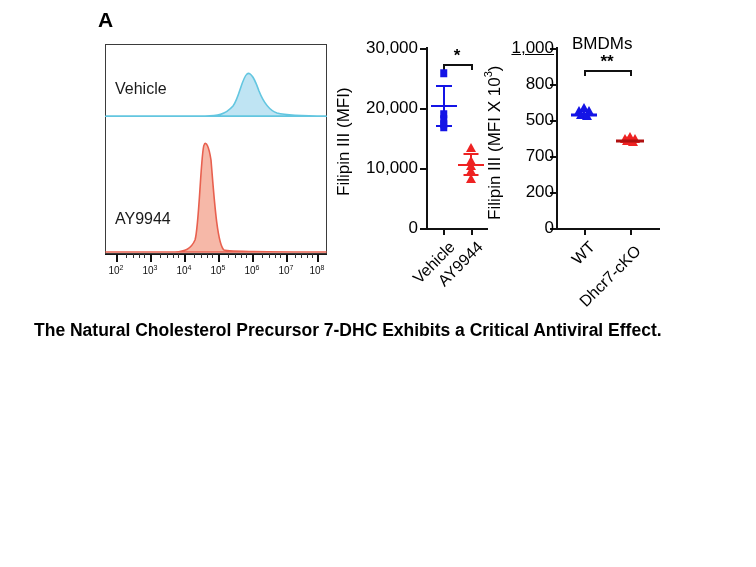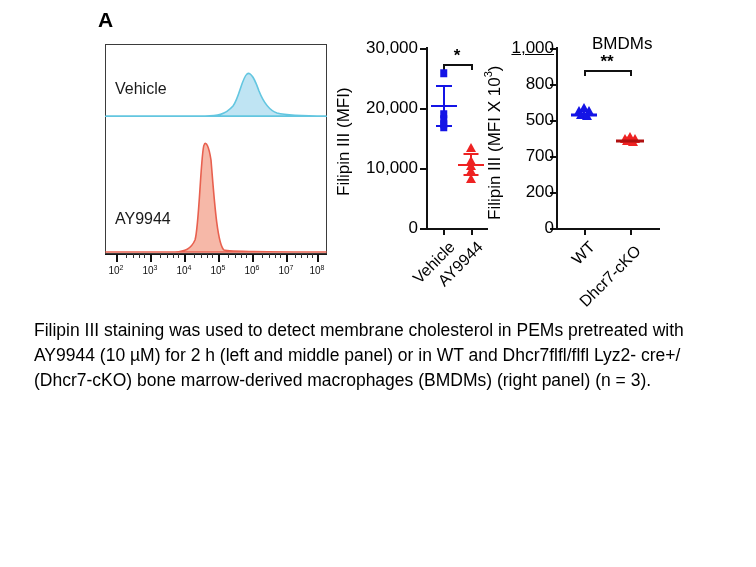--- a/index.html
+++ b/index.html
@@ -266,21 +266,21 @@
       <div class="sc-ytlabel" style="right:126px; top:90px;">500</div>
       <div class="sc-ytlabel" style="right:126px; top:54px;">800</div>
       <div class="sc-ytlabel" style="right:126px; top:18px;text-decoration:underline;">1,000</div>
 
       <div class="sc-xtick" style="left:104px; top:198px;"></div>
       <div class="sc-xtick" style="left:150px; top:198px;"></div>
 
       <div class="sc-xtlabel" style="left:62px; top:208px; width:44px;">WT</div>
       <div class="sc-xtlabel" style="left:62px; top:212px; width:90px;">Dhcr7-cKO</div>
 
-      <div class="sc-title" style="left:92px; top:4px;margin-left:20px;">BMDMs</div>
+      <div class="sc-title" style="left:92px; top:4px;">BMDMs</div>
 
       <div class="sig-wrap" style="left:104px; top:32px; width:46px; height:18px;">
         <div class="sig-bar" style="width:46px;"></div>
         <div class="sig-leg" style="left:0;"></div>
         <div class="sig-leg" style="left:46px;"></div>
         <div class="sig-star">**</div>
       </div>
 
       <div class="pt-tri" style="left:104px; top:78px; border-bottom-color:#1414e6;"></div>
       <div class="pt-tri" style="left:99px;  top:81px; border-bottom-color:#1414e6;"></div>
@@ -293,16 +293,16 @@
       <div class="pt-tri" style="left:150px; top:107px;"></div>
       <div class="pt-tri" style="left:145px; top:109px;"></div>
       <div class="pt-tri" style="left:155px; top:109px;"></div>
       <div class="pt-tri" style="left:147px; top:111px;"></div>
       <div class="pt-tri" style="left:153px; top:112px;"></div>
       <div class="mean-bar" style="left:150px; top:111px; width:28px; border-top:3px solid #b01010;"></div>
     </div>
   </div>
 
   <div class="caption">
-    <p class="cap-body">Filipin III staining was used to detect membrane cholesterol in PEMs pretreated with AY9944 (10 µM) for 2 h (left and middle panel) or in WT and Dhcr7flfl/flfl Lyz2- cre+/ (Dhcr7-cKO) bone marrow-derived macrophages (BMDMs) (right panel) (n = 3).</p>
+    <p class="cap-title">The Natural Cholesterol Precursor 7-DHC Exhibits a Critical Antiviral Effect.</p>
   </div>
 
 </div>
 
 </body></html>

